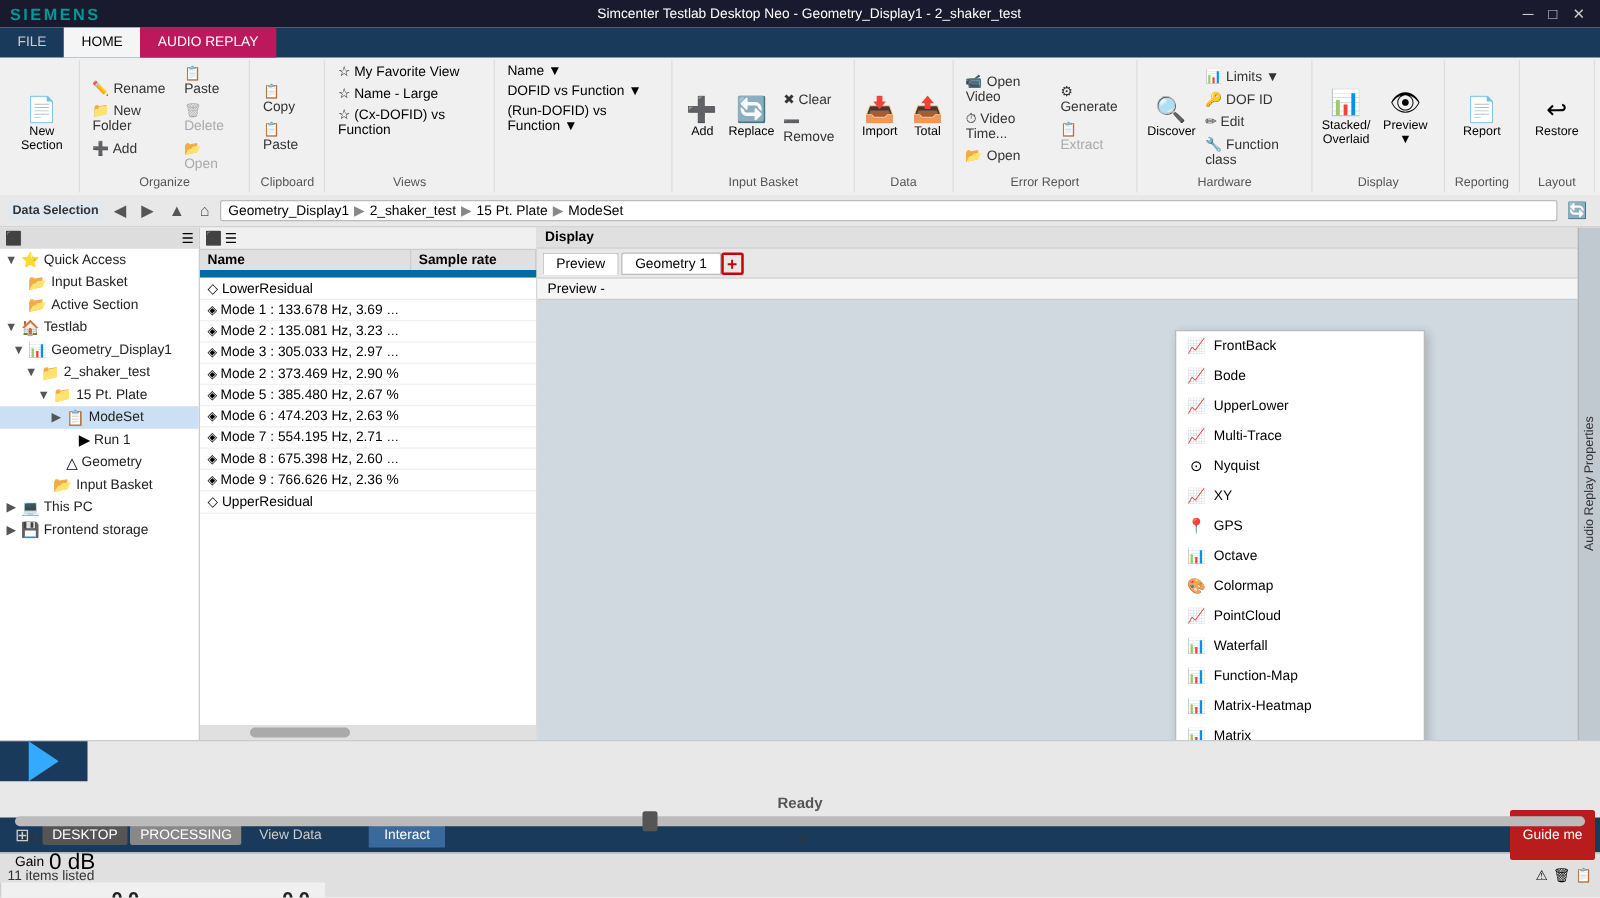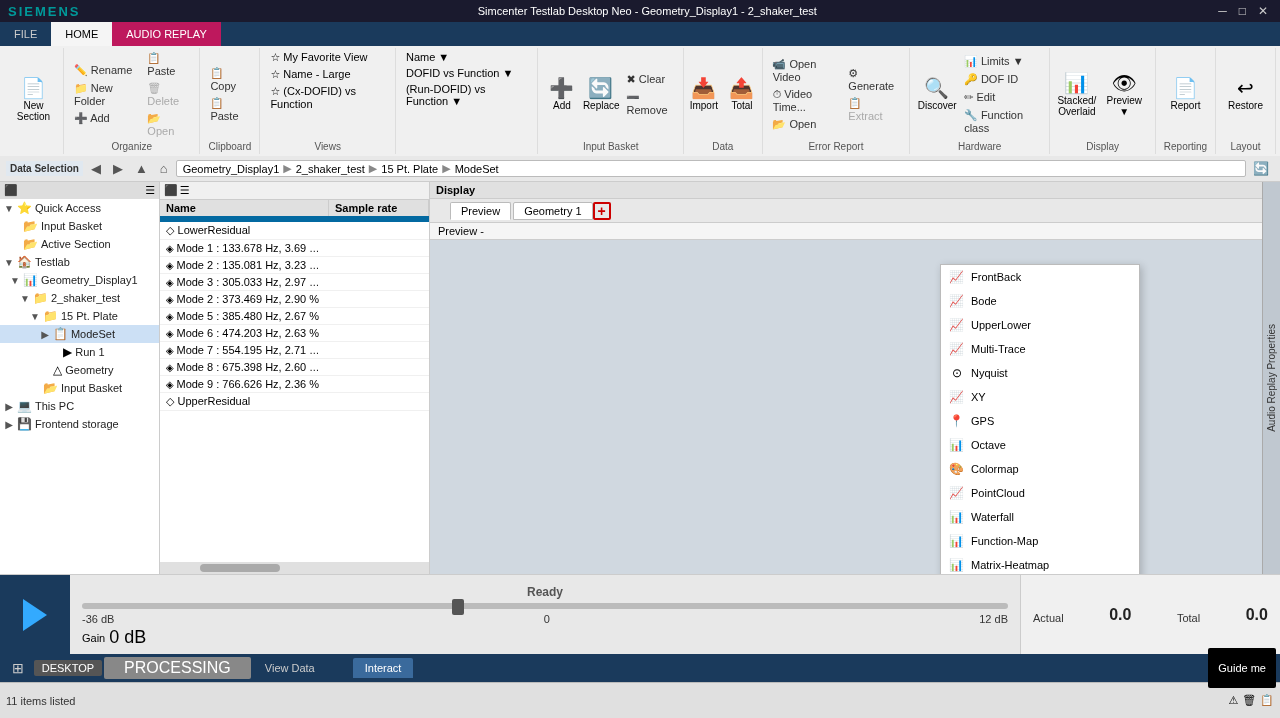--- a/index.html
+++ b/index.html
@@ -115,21 +115,21 @@
     .col-header-cell:last-child { flex: 0 0 100px; }
     .data-row { display: flex; align-items: flex-end; border-bottom: 1px solid #f0f0f0; cursor: pointer; }
     .data-cell { padding: 2px 6px; font-size: 11px; flex: 1; white-space: nowrap; overflow: hidden; text-overflow: ellipsis; }
     .data-cell-rate { flex: 0 0 100px; padding: 2px 6px; font-size: 11px; }
 
     
     .display-area { flex: 1; display: flex; flex-direction: column; position: relative; }
     .display-content { flex: 1; background: #d0d8e0; position: relative; }
 
     
-    .tab-bar { display: flex; align-items: center; background: #e8e8e8; border-bottom: 1px solid #ccc; height: 24px; padding: 0 20px; gap: 2px; }
+    .tab-bar { display: flex; align-items: center; background: #e8e8e8; border-bottom: 1px solid #ccc; height: 24px; padding: 0 4px; gap: 2px; }
     .display-tab { padding: 2px 10px; border: 1px solid #bbb; background: #fff; border-radius: 2px 2px 0 0; cursor: pointer; font-size: 11px; }
     .display-tab.active { background: #fff; border-bottom: 1px solid #fff; }
     .tab-add-btn { width: 18px; height: 18px; display: flex; align-items: center; justify-content: center; border: 2px solid #c00; border-radius: 2px; cursor: pointer; color: #c00; font-weight: bold; font-size: 14px; }
 
     
     .dropdown-overlay {
       position: absolute;
       top: 24px;
       left: 510px;
       background: #fff;
@@ -147,41 +147,41 @@
       font-size: 11px;
     }
     .menu-icon { width: 16px; height: 16px; display: flex; align-items: center; justify-content: center; font-size: 12px; }
 
     
     .right-sidebar { width: 18px; background: #c0c8d0; border-left: 1px solid #aaa; display: flex; align-items: center; justify-content: center; flex-shrink: 0; }
     .right-sidebar-text { writing-mode: vertical-rl; font-size: 10px; color: #333; transform: rotate(180deg); }
 
     
     .bottom-area { flex-shrink: 0; }
-    .playback-bar { display: flex; height: 80px; background: #e8e8e8; border-top: 1px solid #ccc; }
+    .playback-bar { display: flex; height: 62px; background: #e8e8e8; border-top: 1px solid #ccc; flex-direction: column; }
     .play-btn { width: 70px; background: #1a3a5c; display: flex; align-items: center; justify-content: center; cursor: pointer; }
     .play-triangle { width: 0; height: 0; border-top: 16px solid transparent; border-bottom: 16px solid transparent; border-left: 24px solid #3af; }
     .timeline-area { flex: 1; display: flex; flex-direction: column; justify-content: center; padding: 6px 12px; }
     .timeline-track { height: 8px; background: #bbb; border-radius: 4px; position: relative; margin-bottom: 4px; }
     .timeline-thumb { position: absolute; left: 40%; top: -4px; width: 12px; height: 16px; background: #555; border-radius: 2px; }
     .timeline-labels { display: flex; justify-content: space-between; font-size: 10px; color: #333; }
     .status-label { text-align: center; font-size: 12px; color: #555; font-weight: bold; padding: 4px 0; }
     .metrics-panel { width: 260px; background: #f0f0f0; border-left: 1px solid #ccc; display: flex; flex-direction: column; justify-content: space-around; padding: 6px 12px; }
     .metric-row { display: flex; align-items: flex-end; justify-content: space-between; }
     .metric-label { font-size: 11px; color: #333; }
     .metric-value { font-size: 16px; font-weight: bold; color: #222; }
 
     
     .bottom-tabs { display: flex; background: #1a3a5c; height: 28px; align-items: center; padding: 0 4px; gap: 2px; }
     .bottom-tab { padding: 4px 12px; color: #ccc; cursor: pointer; font-size: 11px; border-radius: 2px 2px 0 0; }
     .bottom-tab.active { background: #3a6a9c; color: #fff; margin-left: 24px; }
     .desktop-btn { padding: 2px 8px; background: #555; color: #fff; font-size: 11px; border-radius: 2px; cursor: pointer; }
-    .processing-btn { padding: 2px 20px; background: #888; color: #fff; font-size: 16px; border-radius: 2px; cursor: pointer; }
+    .processing-btn { padding: 2px 8px; background: #888; color: #fff; font-size: 11px; border-radius: 2px; cursor: pointer; }
     .apps-icon { color: #ccc; font-size: 14px; padding: 0 8px; cursor: pointer; }
-    .guide-btn { margin-left: auto; background: #000000; color: #fff; padding: 14px 10px; border-radius: 2px; cursor: pointer; font-size: 11px; }
+    .guide-btn { margin-left: auto; background: #b91c1c; color: #fff; padding: 14px 10px; border-radius: 2px; cursor: pointer; font-size: 11px; }
 
     
     .status-bar { background: #e0e0e0; height: 36px; display: flex; align-items: center; padding: 0 6px; border-top: 1px solid #bbb; gap: 6px; }
     .status-text { font-size: 11px; color: #333; }
     .status-icons { display: flex; gap: 4px; margin-left: auto; align-items: center; }
     .views-item { font-size: 11px; padding: 1px 4px; cursor: pointer; display: flex; align-items: center; gap: 2px; }
 
     .scrollbar-horiz { height: 12px; background: #e0e0e0; display: flex; align-items: center; }
     .scrollbar-thumb { width: 80px; height: 8px; background: #aaa; border-radius: 4px; margin-left: 40px; }
   </style>

